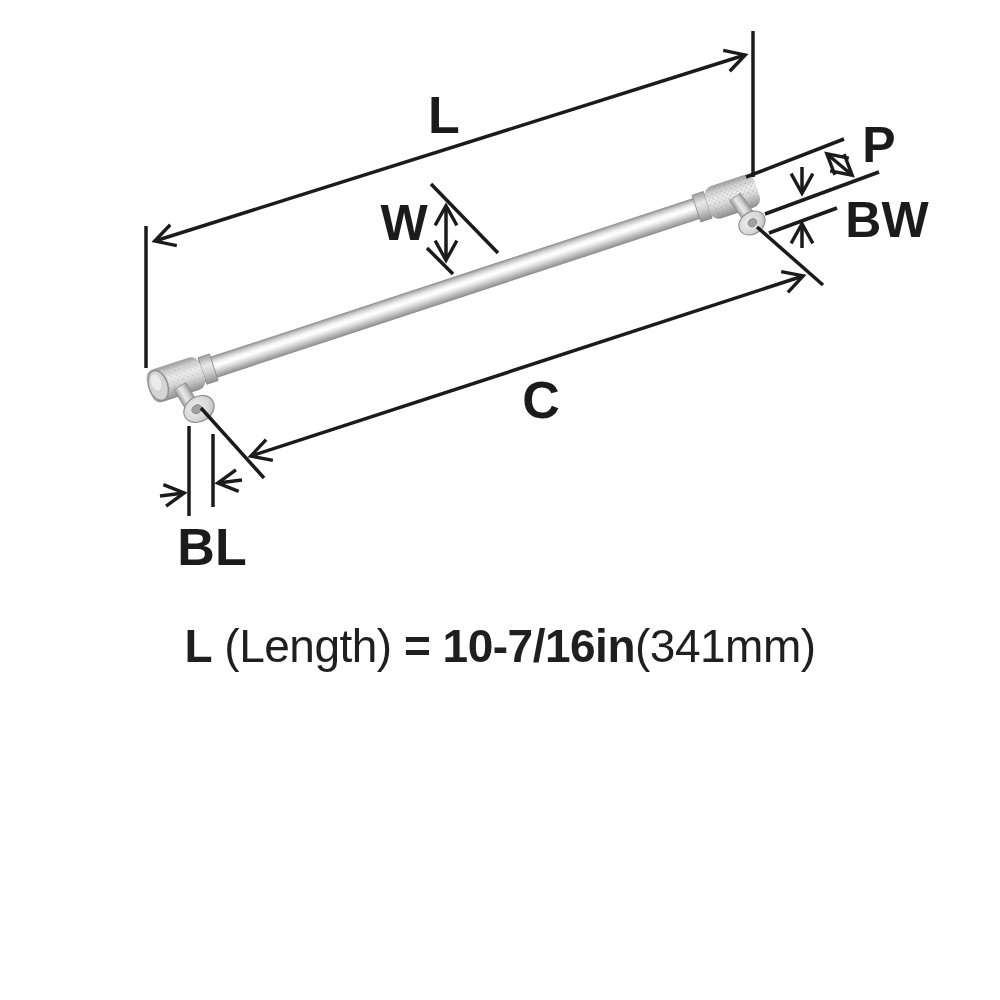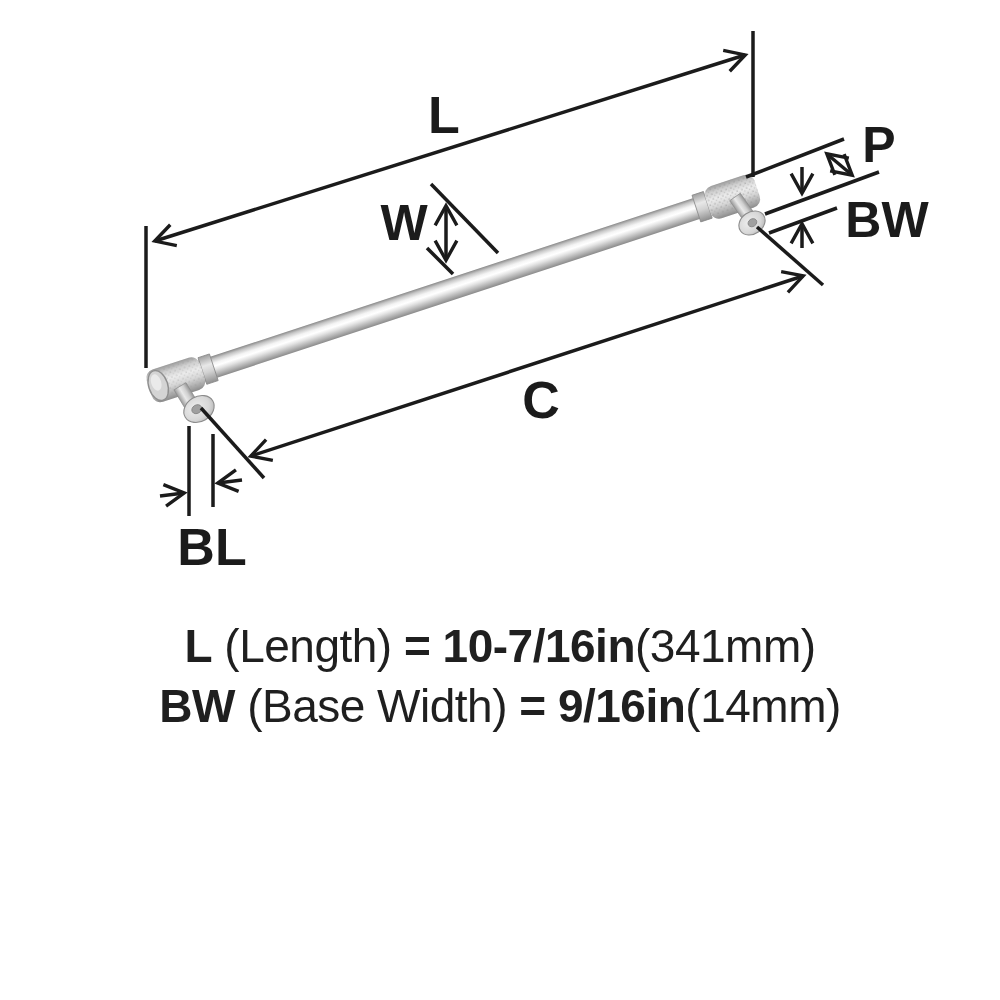--- a/index.html
+++ b/index.html
@@ -146,16 +146,15 @@
     <text class="dim-label" x="444" y="133" font-size="52" text-anchor="middle">L</text>
     <text class="dim-label" x="404" y="240" font-size="50" text-anchor="middle">W</text>
     <text class="dim-label" x="879" y="162" font-size="50" text-anchor="middle">P</text>
     <text class="dim-label" x="887" y="237" font-size="50" text-anchor="middle">BW</text>
     <text class="dim-label" x="541" y="418" font-size="52" text-anchor="middle">C</text>
     <text class="dim-label" x="212" y="565" font-size="52" text-anchor="middle">BL</text>
   </svg>
 
   <div class="specs">
     <div class="spec-row"><span class="b">L</span> <span class="r">(Length)</span> <span class="b">=</span> <span class="b">10-7/16in</span><span class="r">(341mm)</span></div>
-    <div class="spec-row"><span class="b">BW</span> <span class="r">(Base Width)</span> <span class="b">=</span> <span class="b">9/16in</span><span class="r">(14mm)</span></div>
   </div>
 
 </div>
 
 </body></html>

